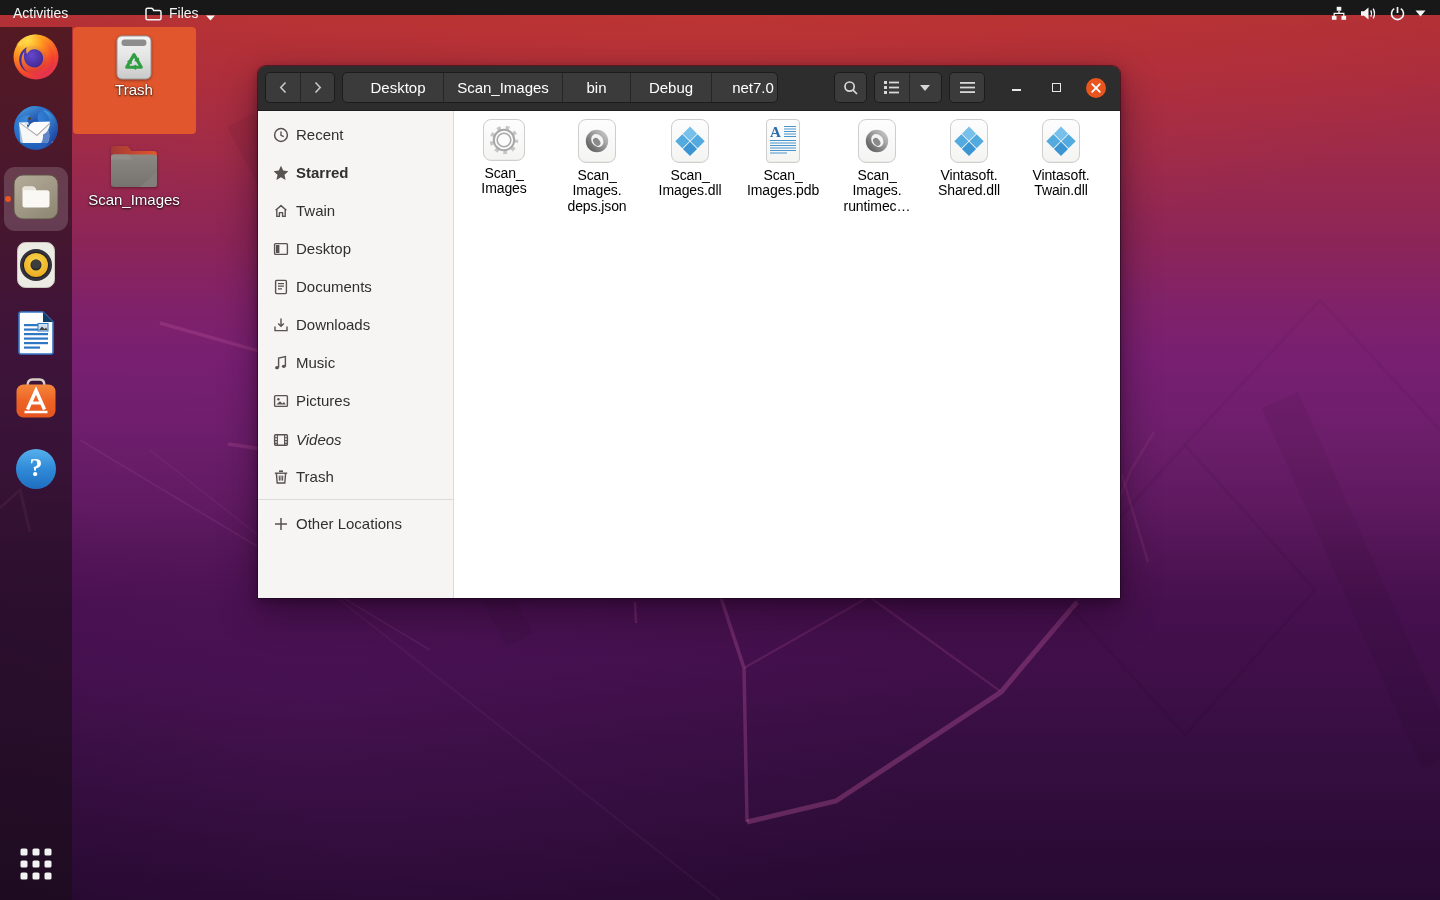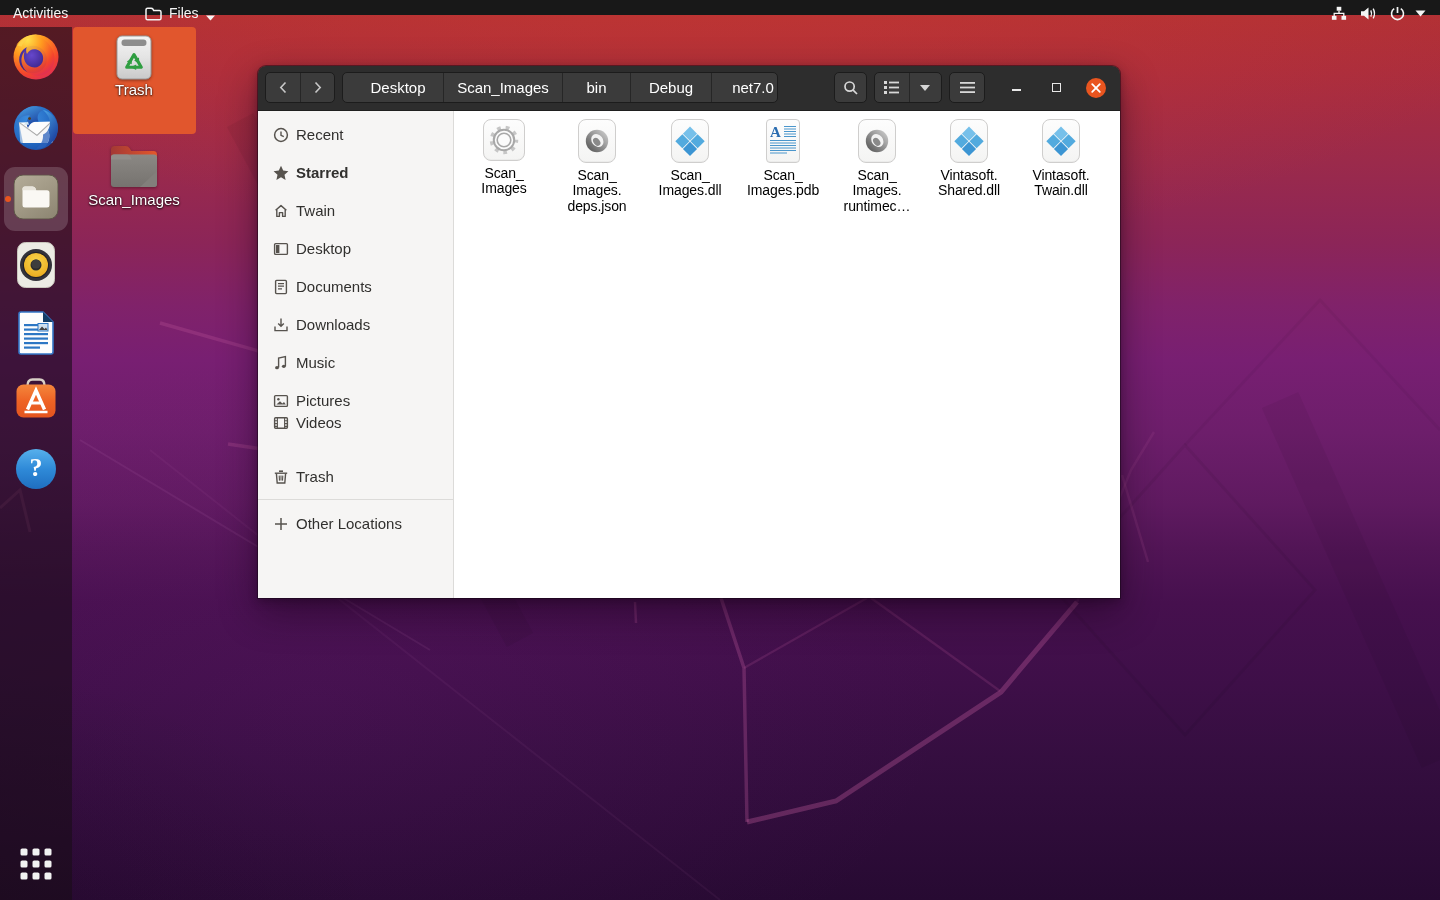--- a/index.html
+++ b/index.html
@@ -407,21 +407,21 @@
             <span>Music</span>
           </div>
       <div class="srow" style="top:281px;">
             <svg width="16" height="16" viewBox="0 0 16 16">
               <rect x="1.6" y="2.6" width="12.8" height="10.8" rx="1" stroke="#57534e" stroke-width="1.4" fill="none"></rect>
               <circle cx="5.4" cy="6.2" r="1.2" fill="#57534e"></circle>
               <path d="M3.4 11.6 L7 8.2 L9.4 10.6 L11 9 L12.8 11.6 Z" fill="#57534e"></path>
             </svg>
             <span>Pictures</span>
           </div>
-      <div class="srow" style="top:303px;">
+      <div class="srow" style="top:320px;font-style:italic;">
             <svg width="16" height="16" viewBox="0 0 16 16">
               <rect x="1.6" y="2.8" width="12.8" height="10.4" rx="1" stroke="#57534e" stroke-width="1.4" fill="none"></rect>
               <path d="M4.4 3 V13 M11.6 3 V13 M1.8 5.8 H4.2 M1.8 8.6 H4.2 M1.8 11.4 H4.2 M11.8 5.8 H14.2 M11.8 8.6 H14.2 M11.8 11.4 H14.2" stroke="#57534e" stroke-width="1.1"></path>
             </svg>
             <span>Videos</span>
           </div>
       <div class="srow" style="top:357px;">
             <svg width="16" height="16" viewBox="0 0 16 16">
               <path d="M3.4 4.4 L4.2 14 L11.8 14 L12.6 4.4" stroke="#57534e" stroke-width="1.4" fill="none"></path>
               <path d="M1.8 4.2 H14.2" stroke="#57534e" stroke-width="1.4"></path>

